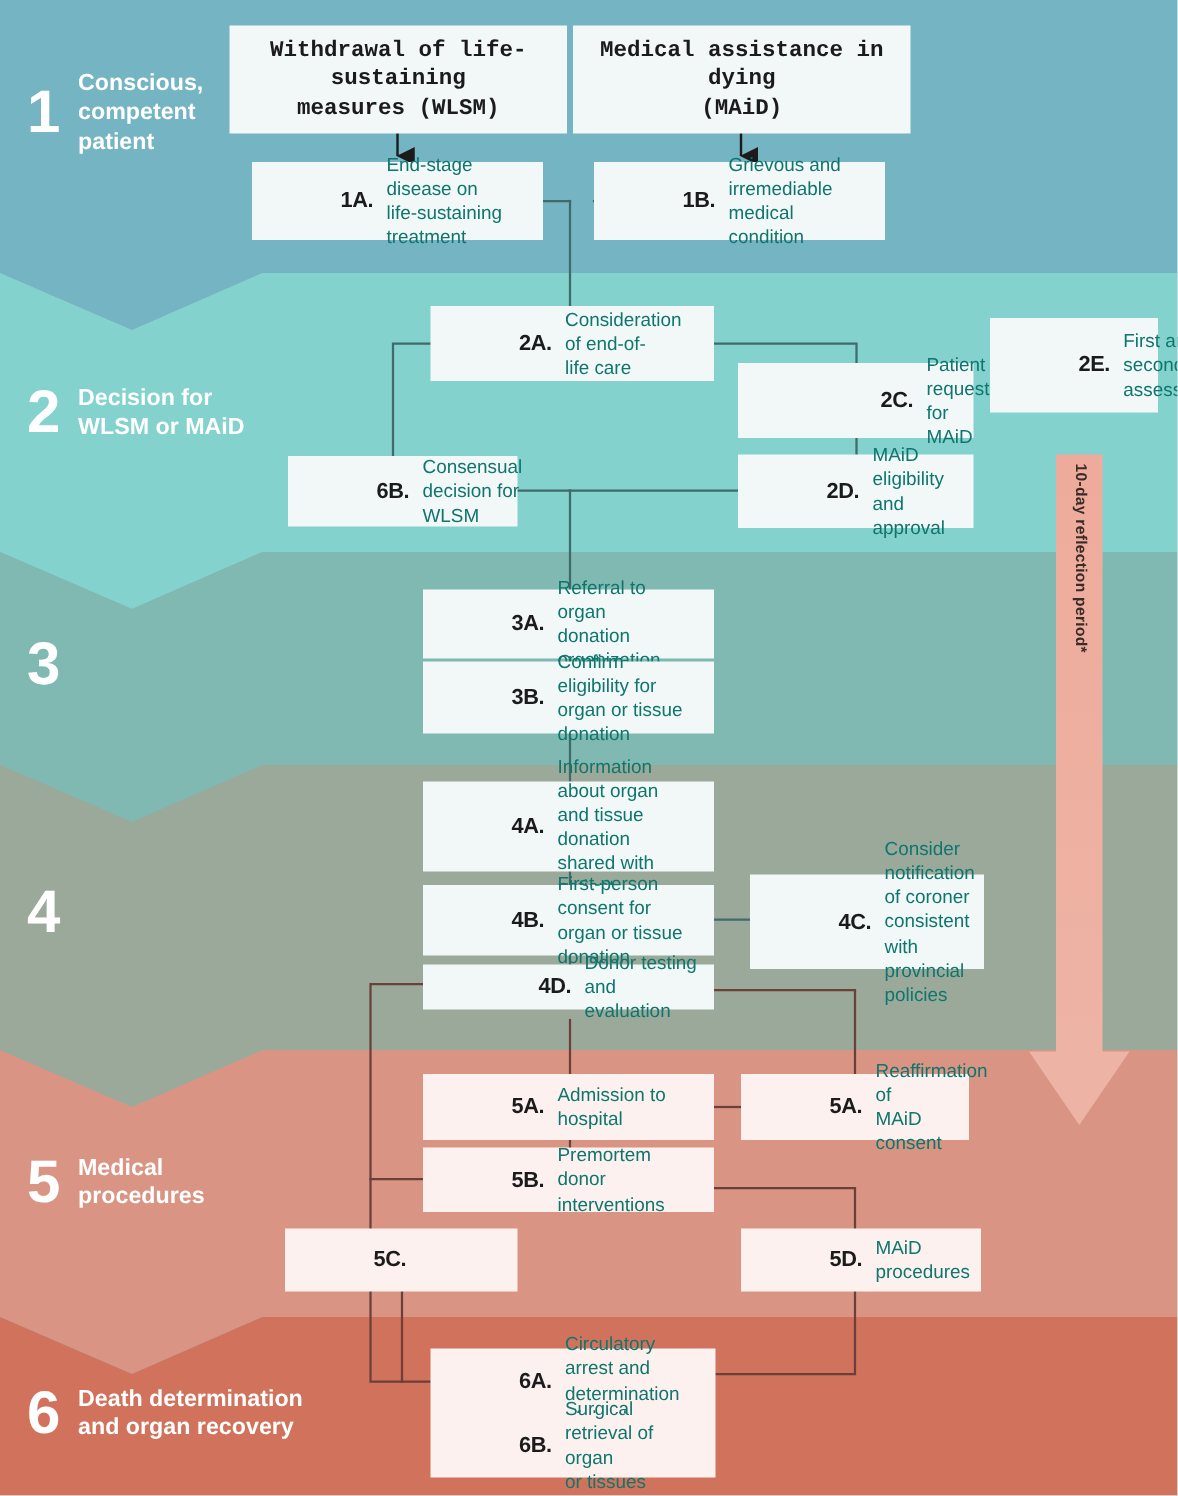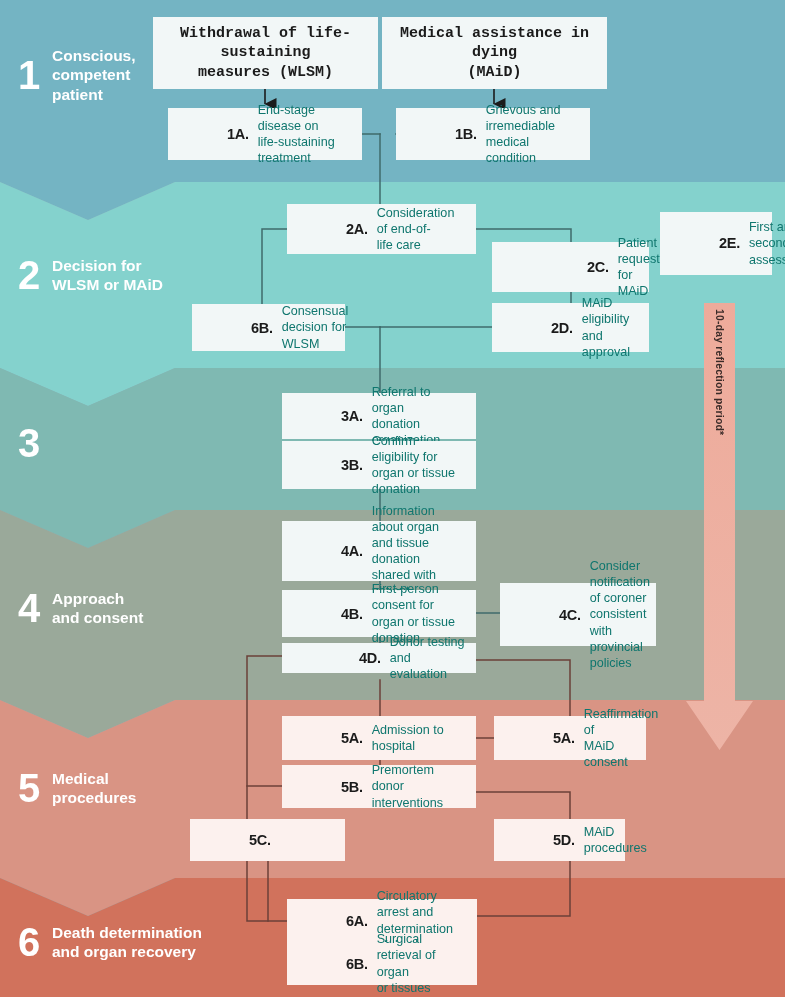--- a/index.html
+++ b/index.html
@@ -94,21 +94,20 @@
   </div>
   <div class="stage-label" style="left:18px;top:255px;width:150px;">
     <div class="stage-num">2</div>
     <div class="stage-txt wrap">Decision for<br>WLSM or MAiD</div>
   </div>
   <div class="stage-label" style="left:18px;top:423px;width:140px;">
     <div class="stage-num">3</div>
   </div>
   <div class="stage-label" style="left:18px;top:588px;width:140px;">
     <div class="stage-num">4</div>
-    <div class="stage-txt wrap">Approach<br>and consent</div>
   </div>
   <div class="stage-label" style="left:18px;top:768px;width:140px;">
     <div class="stage-num">5</div>
     <div class="stage-txt wrap">Medical<br>procedures</div>
   </div>
   <div class="stage-label" style="left:18px;top:922px;width:200px;">
     <div class="stage-num">6</div>
     <div class="stage-txt wrap">Death determination<br>and organ recovery</div>
   </div>
 
@@ -221,21 +220,21 @@
     <div class="n-inner">
       <div class="n-code">5B.</div>
       <div class="n-text wrap">Premortem donor<br>interventions</div>
     </div>
   </div>
   <div class="node warm" style="left:190px;top:819px;width:155px;height:42px;">
     <div class="n-inner">
       <div class="n-code">5C.</div>
     </div>
   </div>
-  <div class="node warm" style="left:494px;top:819px;width:131px;height:42px;">
+  <div class="node warm" style="left:494px;top:819px;width:160px;height:42px;">
     <div class="n-inner">
       <div class="n-code">5D.</div>
       <div class="n-text wrap">MAiD procedures</div>
     </div>
   </div>
 
   <div class="node warm" style="left:287px;top:899px;width:190px;height:43px;">
     <div class="n-inner">
       <div class="n-code">6A.</div>
       <div class="n-text wrap">Circulatory arrest and<br>determination of death</div>

